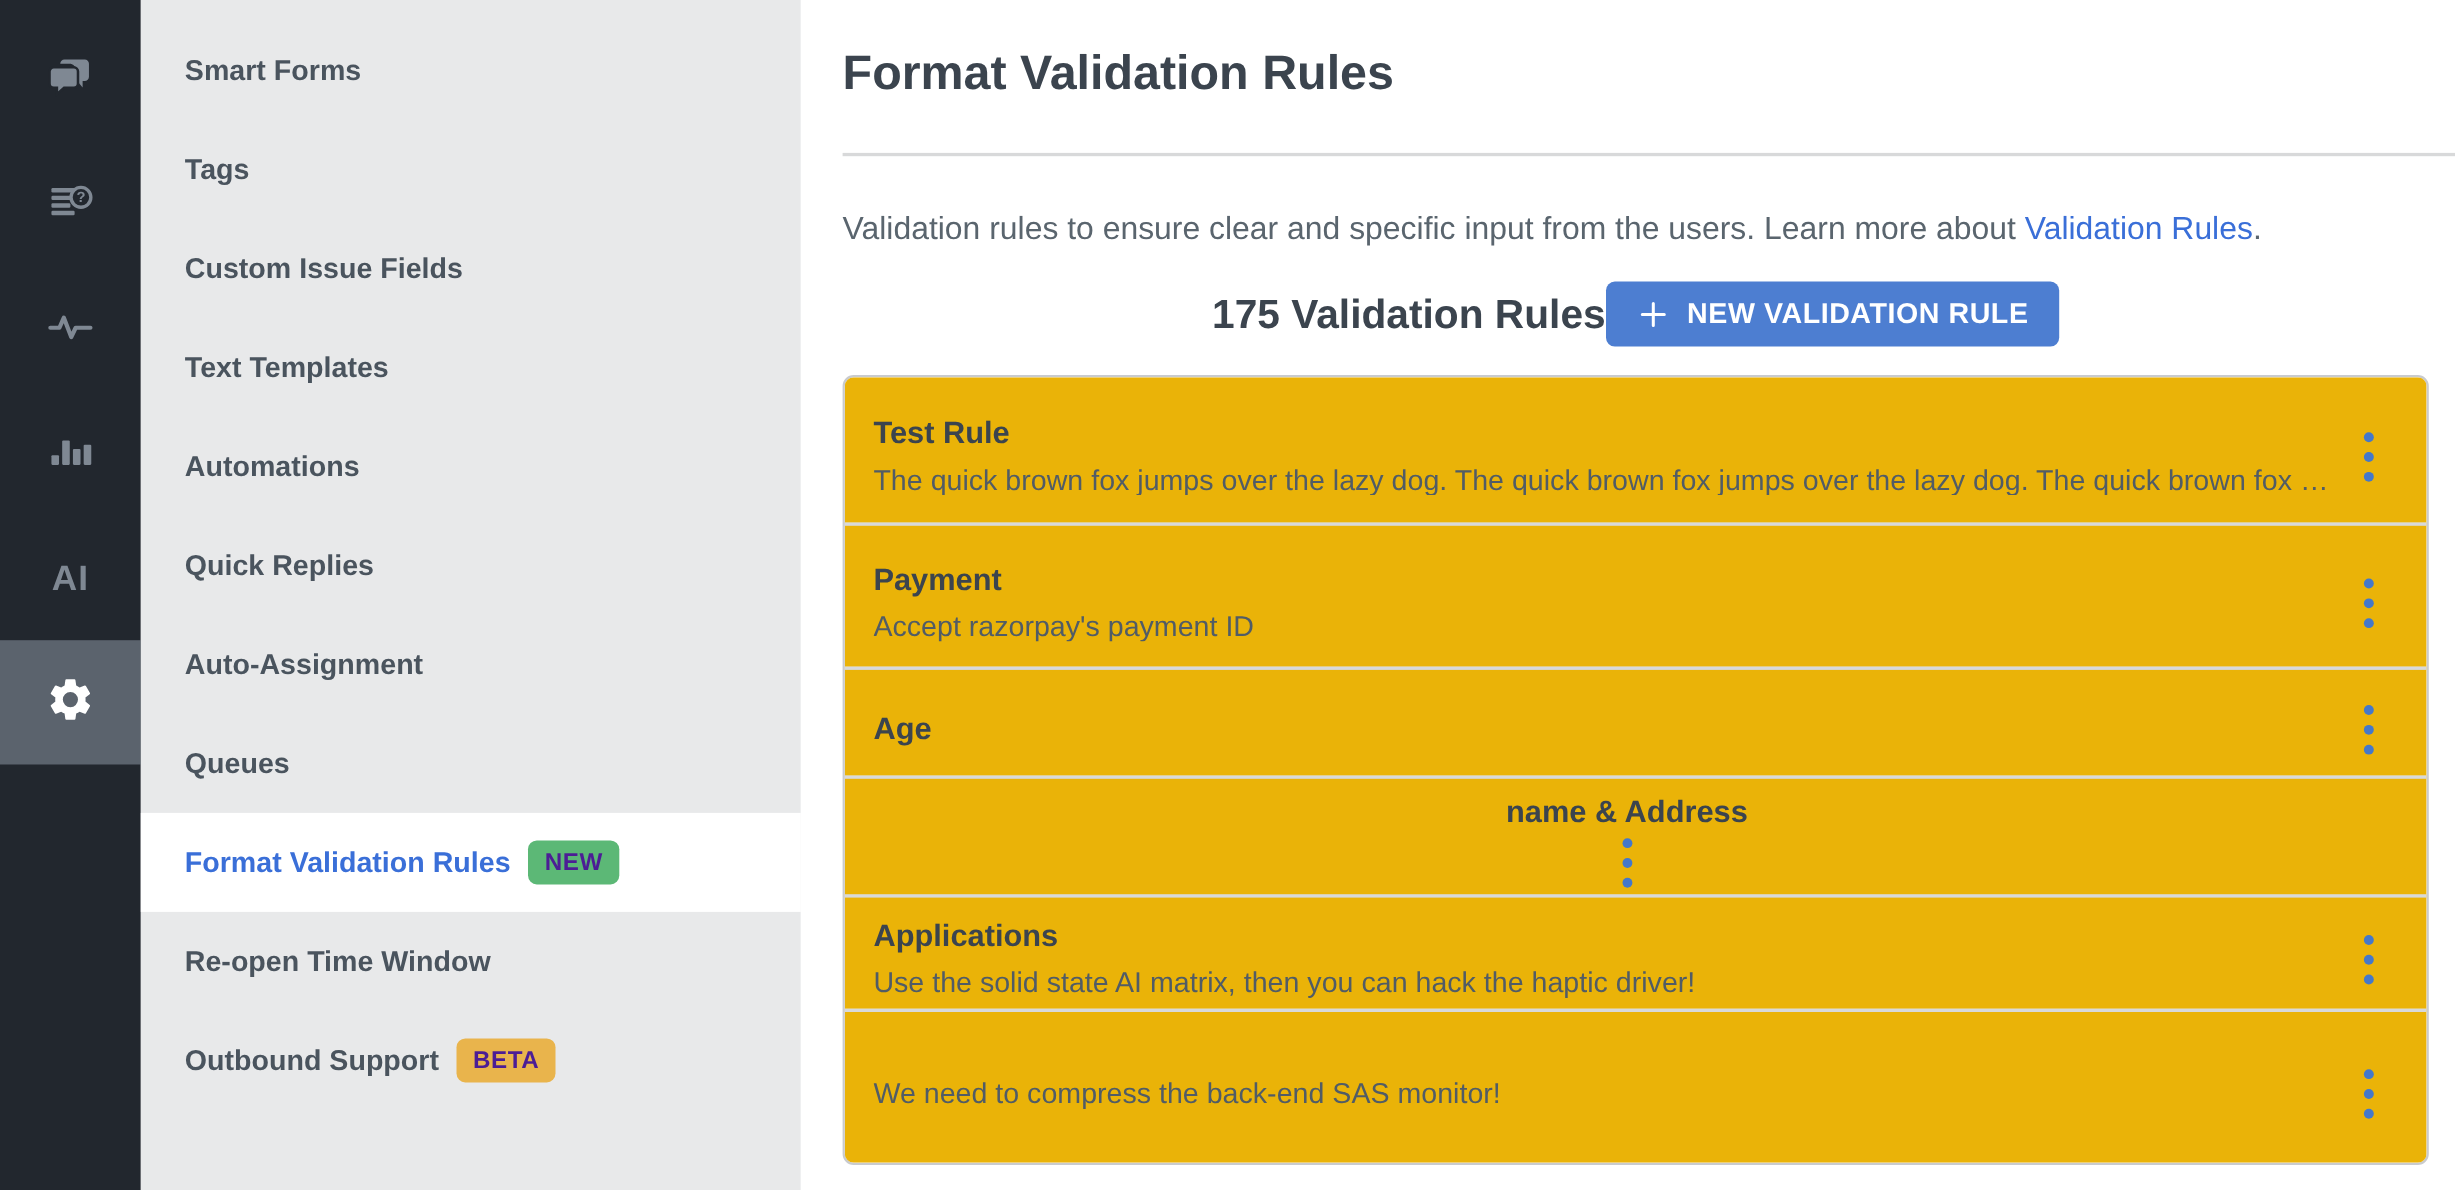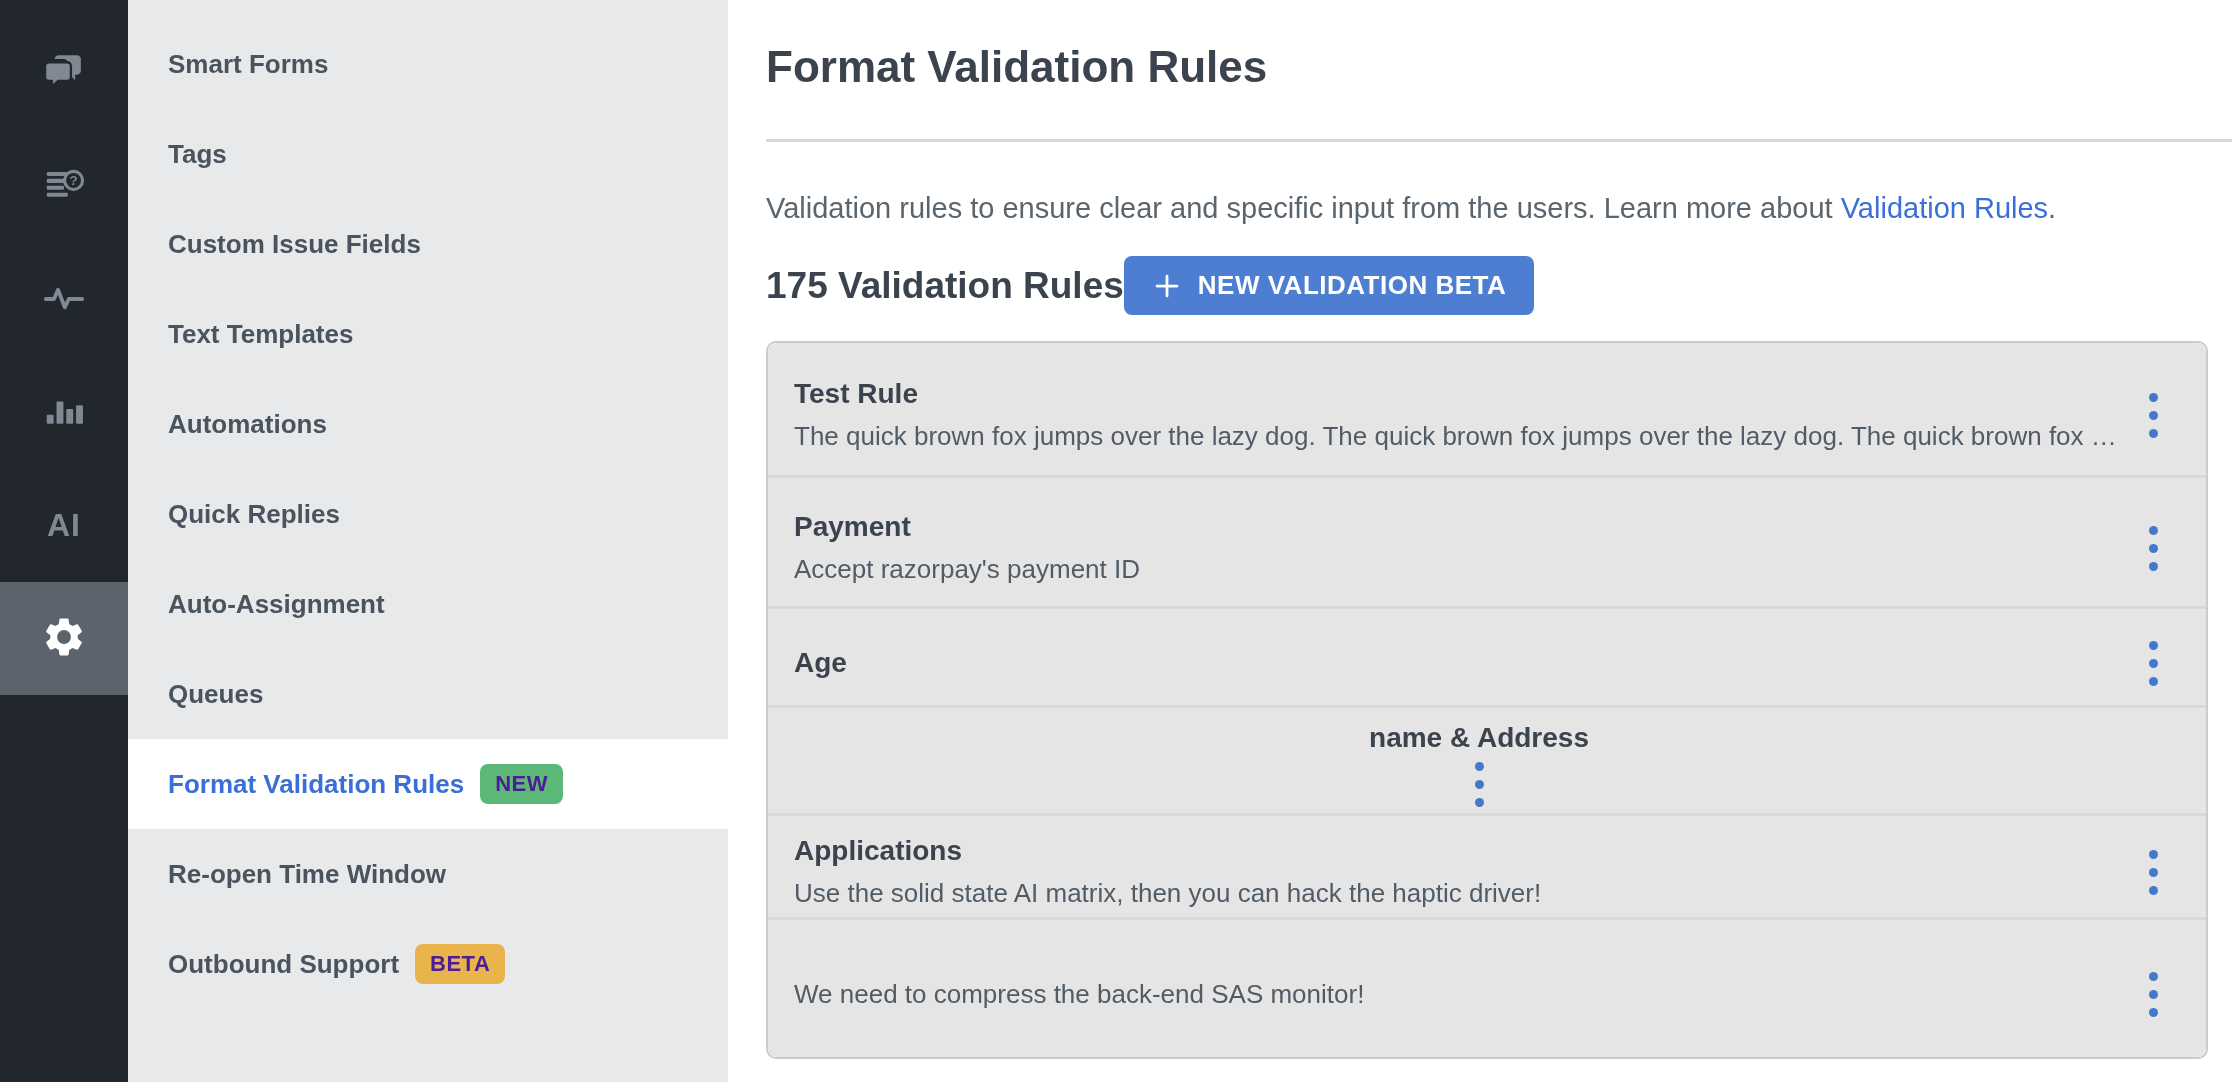--- a/index.html
+++ b/index.html
@@ -38,28 +38,28 @@
   .badge{display:inline-flex;align-items:center;justify-content:center;margin-left:16px;padding:7px 15px;border-radius:8px;font-size:22px;font-weight:700;color:#4c1d95;letter-spacing:.5px;}
   .badge.new{background:var(--new-green);}
   .badge.beta{background:var(--beta-yellow);}
 
   
   .main{flex:1;background:#fff;padding:0 24px 0 38px;overflow:hidden;}
   .page-title{font-size:44px;font-weight:700;color:var(--text-dark);margin-top:45px;line-height:1;}
   .title-divider{height:3px;background:var(--divider);border:none;margin:50px -24px 0 0;}
   .description{margin-top:52px;font-size:29px;color:var(--text-gray);line-height:1;}
   .description a{color:var(--accent);text-decoration:none;cursor:pointer;margin-top:48px;}
-  .list-header{display:flex;align-items:center;justify-content:flex-start;margin-top:33px;}
+  .list-header{display:flex;align-items:center;justify-content:center;margin-top:33px;}
   .count-heading{font-size:37px;font-weight:700;color:var(--text-dark);line-height:1;}
   .new-rule-btn{display:flex;align-items:center;gap:16px;height:59px;padding:0 28px;background:var(--button-blue);color:#fff;border:none;border-radius:8px;font-family:"Liberation Sans",sans-serif;font-size:26px;font-weight:700;letter-spacing:.5px;cursor:pointer;}
   .new-rule-btn svg{width:30px;height:30px;}
 
   
   .rules-card{margin-top:26px;border:2px solid var(--card-border);border-radius:10px;overflow:hidden;background:#fff;}
-  .rule-row{display:flex;align-items:center;padding:12px 42px 0 26px;background:#e5e5e5;}
+  .rule-row{display:flex;align-items:center;padding:12px 42px 0 26px;background:#eab308;}
   .rule-row + .rule-row{border-top:3px solid var(--divider);}
   .rule-text{flex:1;min-width:0;display:flex;flex-direction:column;justify-content:center;gap:14px;}
   .rule-name{font-size:28px;font-weight:700;color:var(--text-dark);line-height:1;}
   .rule-desc{font-size:26px;color:var(--desc-gray);line-height:1.1;white-space:nowrap;overflow:hidden;}
   .kebab{display:flex;flex-direction:column;gap:9px;padding:6px;cursor:pointer;}
   .kebab .dot{width:9px;height:9px;border-radius:50%;background:var(--kebab-blue);}
 </style>
 </head>
 <body>
 
@@ -160,21 +160,21 @@
     <p class="description"><span>Validation rules to ensure clear and specific input from the users. Learn more about </span><a>Validation Rules</a><span>.</span></p>
 
     <div class="list-header">
       <h2 class="count-heading">175 Validation Rules</h2>
       <button class="new-rule-btn">
         <span style="display:flex;">
           <svg viewBox="0 0 24 24" fill="none" stroke="currentColor" stroke-width="2.2" stroke-linecap="round">
             <path d="M12 4v16M4 12h16"></path>
           </svg>
         </span>
-        <span>NEW VALIDATION BETA</span>
+        <span>NEW VALIDATION RULE</span>
       </button>
     </div>
 
     <div class="rules-card">
 
       <div class="rule-row" style="height:132px;">
         <div class="rule-text">
           <div class="rule-name">Test Rule</div>
           <div class="rule-desc">The quick brown fox jumps over the lazy dog. The quick brown fox jumps over the lazy dog. The quick brown fox …</div>
         </div>

